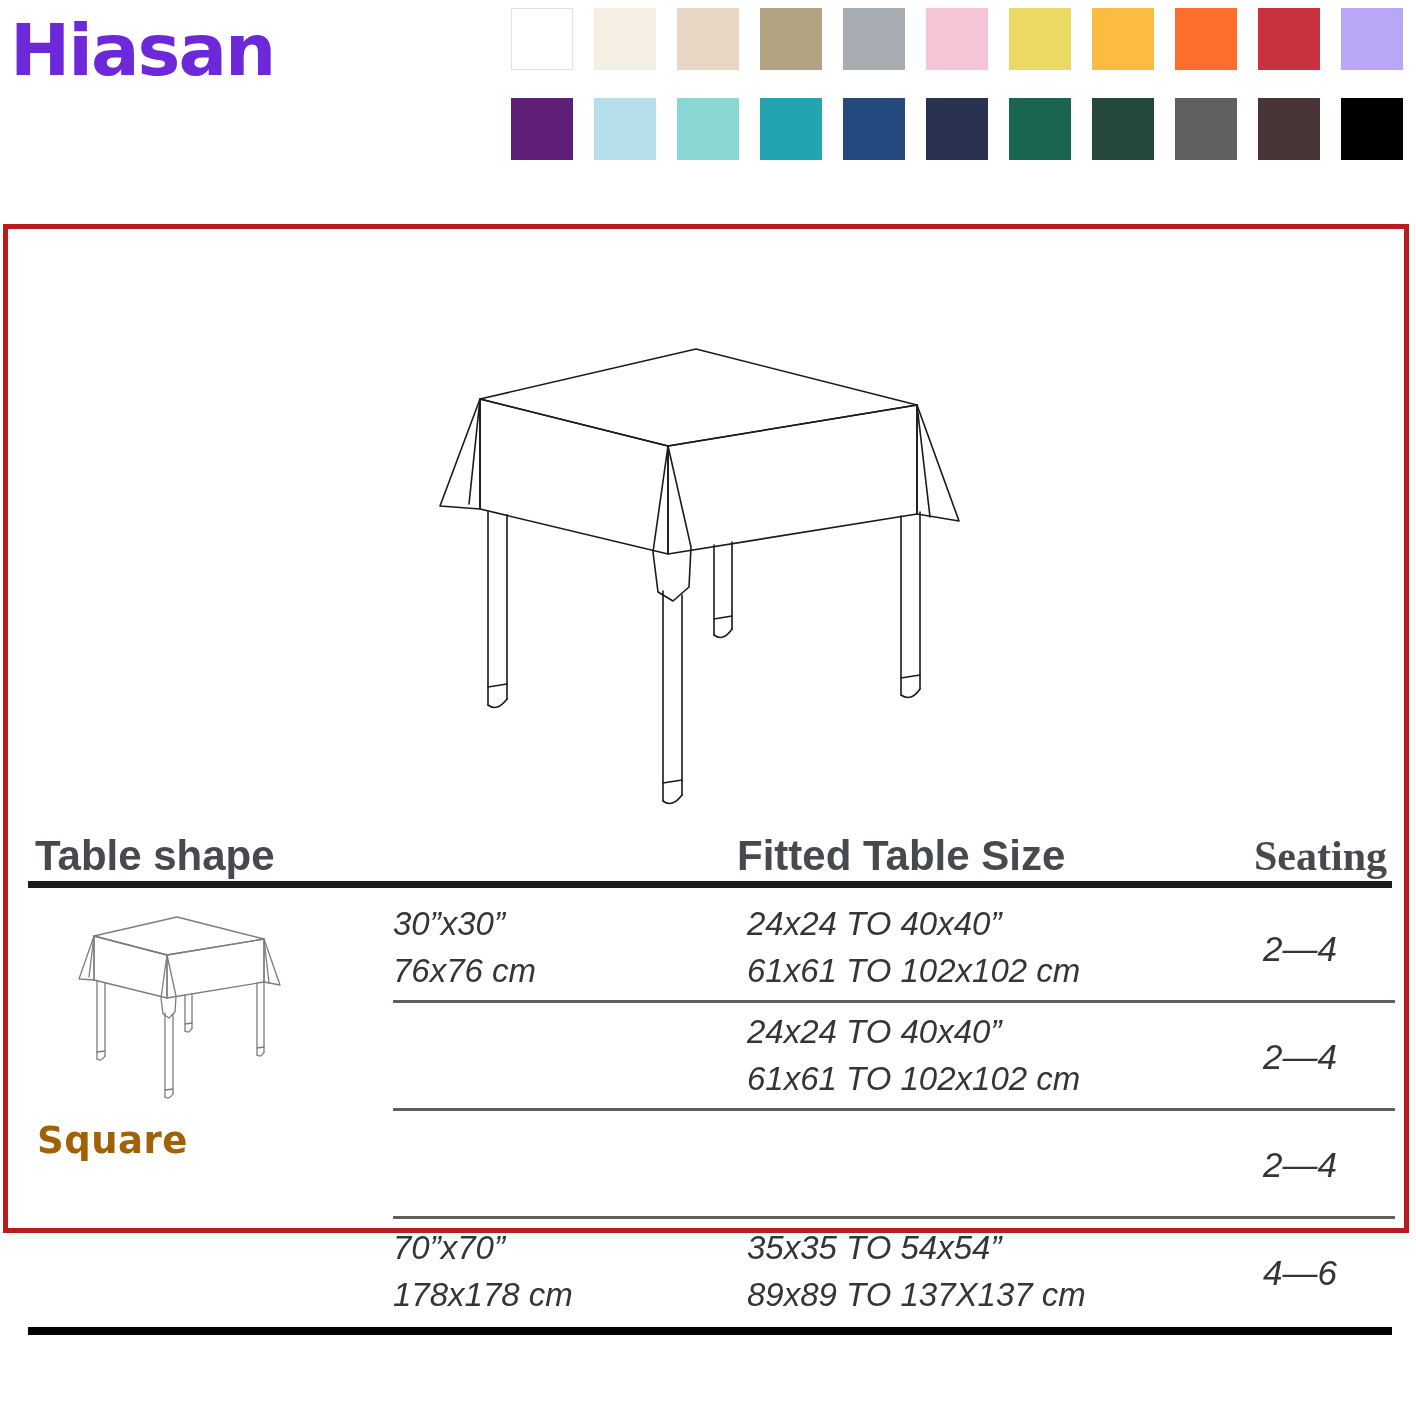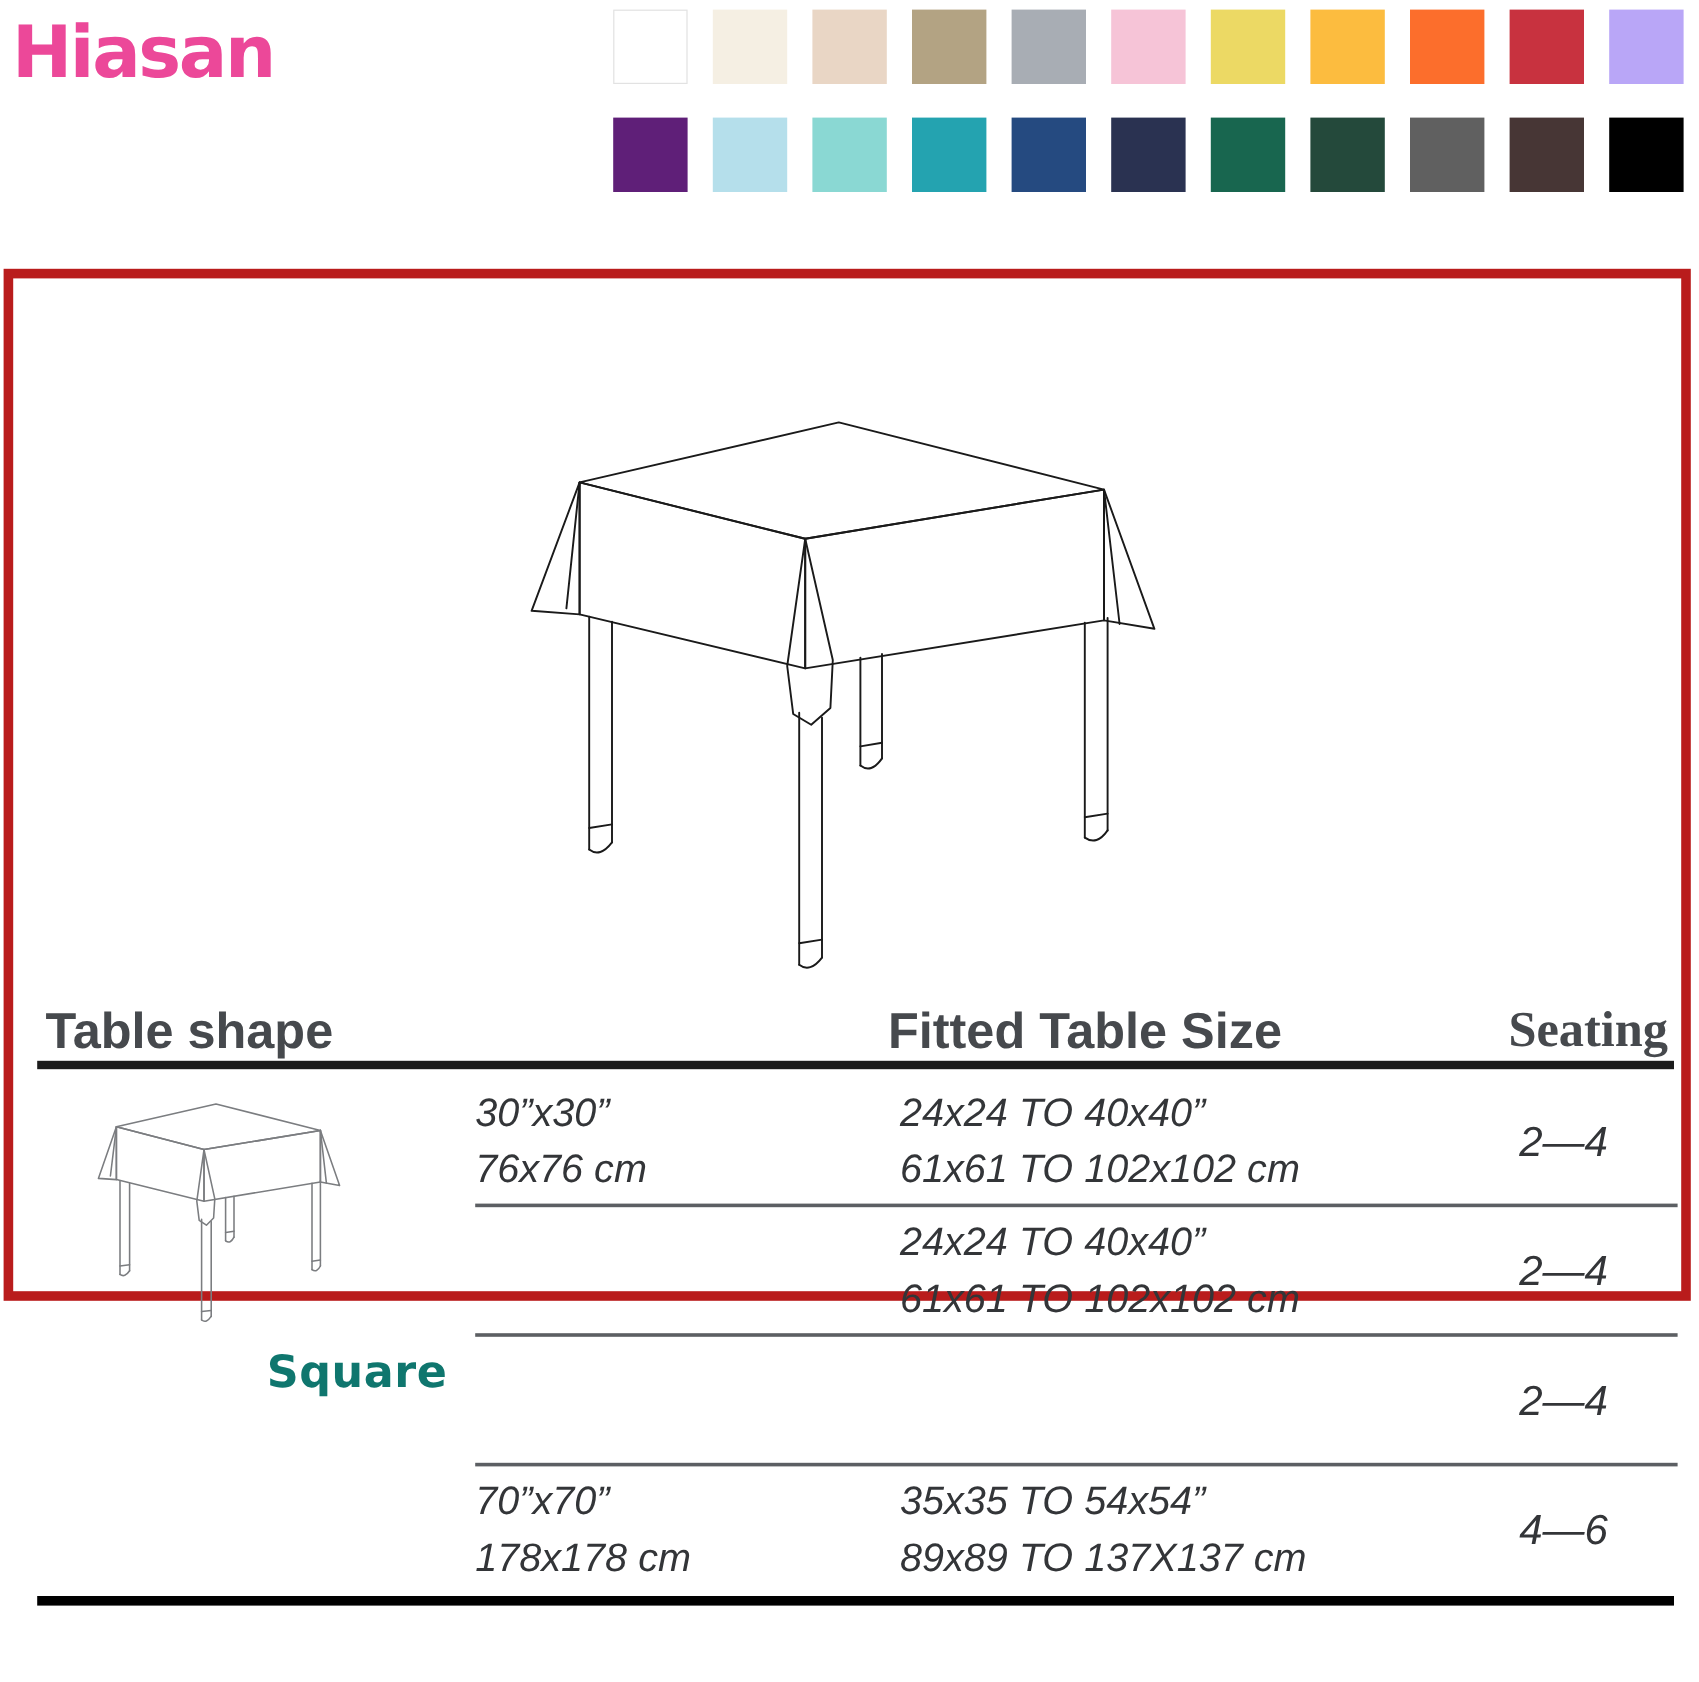--- a/index.html
+++ b/index.html
@@ -21,23 +21,23 @@
     left: 0; top: 0;
     width: 1416px;
     height: 200px;
   }
   #brand-logo {
     position: absolute;
     left: 10px;
     top: 14px;
     font-family: "DejaVu Sans", sans-serif;
     font-weight: 700;
-    font-size: 60px;
+    font-size: 72px;
     letter-spacing: -2px;
-    color: #ec4899;
+    color: #6d28d9;
     line-height: 1;
     white-space: nowrap;
   }
 
   
   #swatch-grid {
     position: absolute;
     left: 511px;
     top: 8px;
     width: 900px;
@@ -62,22 +62,22 @@
   .swatch.bordered {
     border: 1px solid #e2e2e2;
   }
 
   
   #info-panel {
     position: absolute;
     left: 3px;
     top: 224px;
     width: 1406px;
-    height: 860px;
-    border: 8px solid #b91c1c;
+    height: 1009px;
+    border: 5px solid #b91c1c;
     box-sizing: border-box;
     background: #ffffff;
   }
 
   
   #hero-illustration {
     position: absolute;
     left: 417px;
     top: 110px;
     width: 570px;
@@ -133,28 +133,28 @@
   #shape-icon {
     position: absolute;
     left: 48px;
     top: 16px;
     width: 220px;
     height: 190px;
   }
   #shape-icon svg { display: block; }
   #shape-label {
     position: absolute;
-    left: 0;
+    left: 12px;
     top: 224px;
     width: 345px;
-    text-align: right;
+    text-align: left;
     font-family: "DejaVu Sans", sans-serif;
     font-weight: 700;
     font-size: 37px;
-    color: #0f766e;
+    color: #a16207;
     letter-spacing: 0.5px;
   }
 
   
   #table-body {
     position: absolute;
     left: 0;
     top: 86px;
     width: 1370px;
   }

